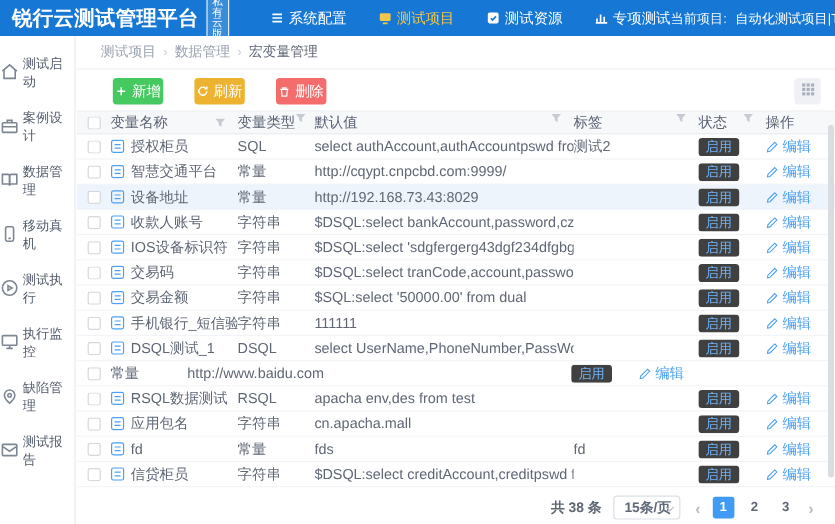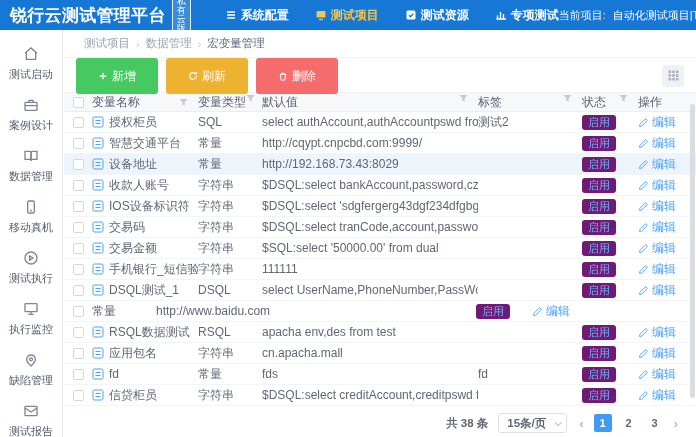--- a/index.html
+++ b/index.html
@@ -7,45 +7,45 @@
     font-family:"Liberation Sans", sans-serif; }
   .app { position:relative; width:696px; height:437px; background:#fff; }
 
   
   .topbar { position:absolute; left:0; top:0; right:0; height:30px; background:#1678d4;
     display:flex; align-items:center; padding:0 10px; color:#fff; }
   .logo { font-size:17px; font-weight:bold; letter-spacing:.3px; white-space:nowrap; }
   .badge { margin-left:6px; font-size:9px; line-height:1; padding:2px 4px;
     border:1px solid rgba(255,255,255,.85); border-radius:3px; background:rgba(255,255,255,.15); }
   .topnav { display:flex; margin-left:34px; gap:26px; font-size:12px; }
-  .nav-item { display:flex; align-items:center; gap:4px; color:#fff; cursor:pointer; white-space:nowrap;font-weight:bold; }
+  .nav-item { display:flex; align-items:center; gap:4px; color:#fff; cursor:pointer; white-space:nowrap; }
   .nav-item.active { color:#f2c64b; }
   .nav-item svg { display:block; }
   .top-right { margin-left:auto; display:flex; align-items:center; gap:7px; font-size:11px; white-space:nowrap; }
   .proj-label { opacity:.92; }
   .icon-btn { display:flex; align-items:center; cursor:pointer; }
 
   
   .sidebar { position:absolute; left:0; top:30px; width:63px; bottom:0; background:#fff;
     border-right:1px solid #e7eaee; display:flex; flex-direction:column; align-items:center; padding-top:11px; }
-  .side-item { width:100%; display:flex; flex-direction:column; align-items:center; gap:3px;
+  .side-item { width:100%; display:flex; flex-direction:row; align-items:center; gap:3px;
     padding:5px 0; margin-bottom:5px; color:#525b6b; font-size:11px; cursor:pointer; }
   .side-item svg { stroke:#7d8694; }
 
   
   .main { position:absolute; left:64px; top:30px; right:0; bottom:0; background:#fff; }
   .breadcrumb { height:28px; display:flex; align-items:center; gap:6px; padding-left:20px;
     font-size:11.5px; color:#9aa2af; border-bottom:1px solid #eef0f3; }
   .crumb { cursor:pointer; }
   .crumb-sep { color:#c6cbd4; font-size:11px; }
   .crumb.last { color:#5d6573; }
 
   .toolbar { height:30px; display:flex; align-items:center; gap:8px; padding:0 12px; margin-top:3px; }
-  .btn { height:36px; display:inline-flex; align-items:center; gap:4px; padding:0 22px;
-    border:none; border-radius:3px; color:#fff; font-size:12px; cursor:pointer; white-space:nowrap; }
+  .btn { height:22px; display:inline-flex; align-items:center; gap:4px; padding:0 2px;
+    border:none; border-radius:3px; color:#fff; font-size:12px; cursor:pointer; white-space:nowrap;margin-left:18px; }
   .btn-add { background:#47c961; }
   .btn-del { background:#f56c6c; }
   .btn-refresh { background:#eeb231; }
   .grid-btn { margin-left:auto; width:22px; height:22px; border-radius:3px; background:#eff1f4;
     display:flex; align-items:center; justify-content:center; cursor:pointer; }
 
   
   .table { font-size:12px; margin-top:1px; }
   .thead { display:flex; align-items:center; height:20px; background:#f7f8fa; color:#5a6273;
     border-top:1px solid #f0f2f5; border-bottom:1px solid #ebedf1; }
@@ -56,29 +56,29 @@
   .c-name  { width:106px; display:flex; align-items:center; gap:5px; flex:none; }
   .c-type  { width:64px; flex:none; }
   .c-def   { width:216px; flex:none; }
   .c-tag   { width:104px; flex:none; }
   .c-status{ width:56px; flex:none; }
   .c-act   { flex:1; }
   .hcell { display:flex; justify-content:space-between; padding-right:10px; }
   .checkbox { width:11px; height:11px; border:1px solid #d4d7de; border-radius:2px; background:#fff; cursor:pointer; }
   .doc-icon { color:#4aa0f5; display:flex; }
   .status-pill { display:inline-block; padding:0 6px; font-size:11px; border-radius:3px;
-    background:#701a75; color:#6fb2f8; cursor:pointer; }
+    background:#404040; color:#6fb2f8; cursor:pointer; }
   .edit-link { display:inline-flex; align-items:center; gap:3px; color:#4aa0f5; cursor:pointer; }
   .filter-icon { display:flex; cursor:pointer; }
 
   
   .pager { display:flex; align-items:center; justify-content:flex-end; gap:10px;
     margin-top:7px; padding-right:16px; font-size:11.5px; color:#5f6775;font-weight:bold; }
   .page-size { position:relative; display:flex; align-items:center; height:20px;
-    border:1px solid #dcdfe6; border-radius:3px; padding:0 20px 0 8px; cursor:pointer; color:#606a78; }
+    border:1px solid #dcdfe6; border-radius:3px; padding:0 7px 0 8px; cursor:pointer; color:#606a78; }
   .page-size .chev { position:absolute; right:6px; top:7px; width:5px; height:5px;
     border-right:1px solid #b9bec8; border-bottom:1px solid #b9bec8; transform:rotate(45deg) translateY(-1px); }
   .pages { display:flex; align-items:center; gap:8px; }
   .page-arrow { color:#b6bbc4; font-size:13px; cursor:pointer; padding:0 2px; }
   .page-num { min-width:18px; height:18px; display:flex; align-items:center; justify-content:center;
     border-radius:2px; font-size:11px; cursor:pointer; }
   .page-num.active { background:#3f9bf4; color:#fff; }
 
   .scroll-thumb { position:absolute; right:1px; top:74px; width:5px; height:294px;
     background:#d9dce1; border-radius:3px; }

